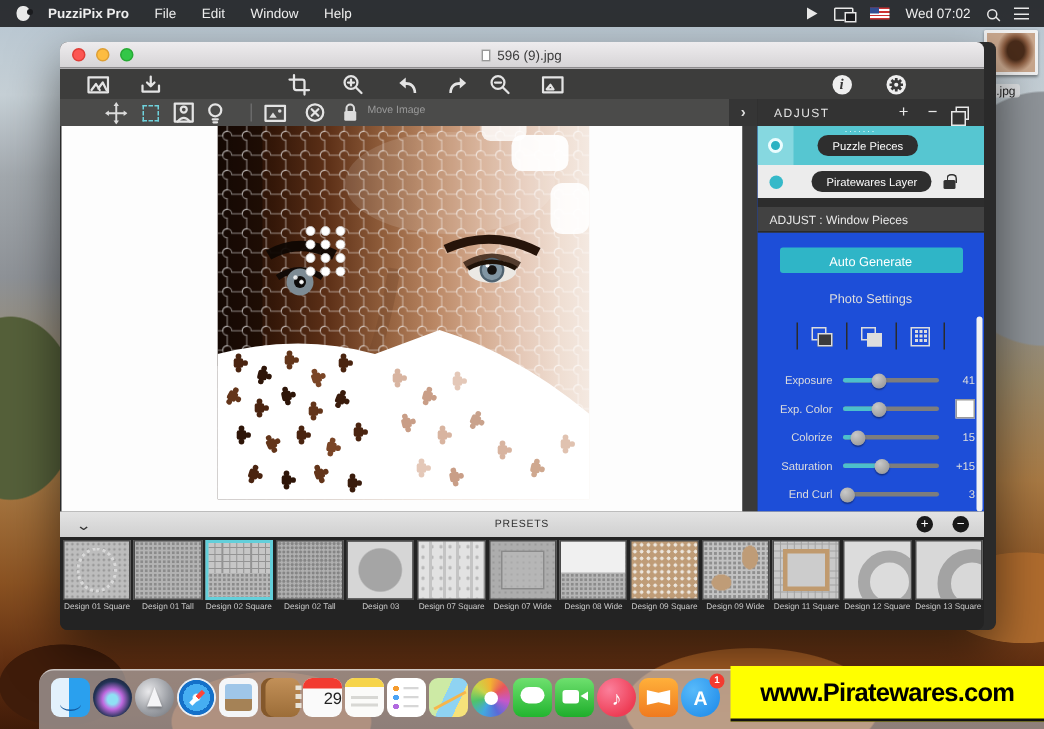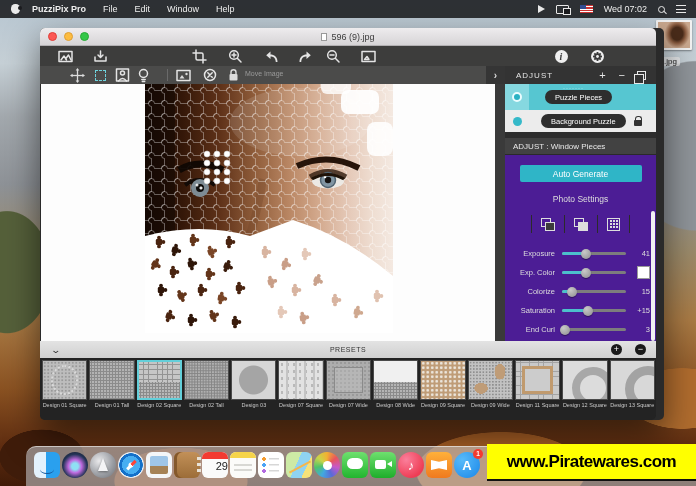--- a/index.html
+++ b/index.html
@@ -77,21 +77,21 @@
   .layers-hd .hbtn { font-size:11px; line-height:10px; margin-left:13px; color:#e8e8e8; }
   .dup-ic { width:9px; height:9px; border:1.2px solid #e8e8e8; margin-left:12px; position:relative; background:#333; }
   .dup-ic::before { content:""; position:absolute; left:-4px; top:2px; width:8px; height:8px; border:1.2px solid #e8e8e8; background:#333; }
 
   
   .canvas { position:absolute; left:1px; top:56px; width:454px; height:257px; background:#fdfdfd; overflow:hidden; }
   .art { position:absolute; left:104px; top:0; }
 
   
   .sidestrip { position:absolute; left:455px; top:56px; width:10px; height:257px; background:#3a3a3a; }
-  .rpanel { position:absolute; left:465px; top:56px; width:151px; height:257px; background:#4c1d95; overflow:hidden; }
+  .rpanel { position:absolute; left:465px; top:56px; width:151px; height:257px; background:#1d4ed8; overflow:hidden; }
   .lrow1 { position:relative; height:26px; background:#56c6d1; display:flex; align-items:center; }
   .lrow1 .viscol { width:24px; height:26px; background:#86d8e0; display:flex; align-items:center; justify-content:center; }
   .vis-on { width:10px; height:10px; border-radius:50%; background:#2ab2c3; border:2px solid #eafcfe; }
   .dragdots { position:absolute; top:1px; left:58px; font-size:6px; letter-spacing:1px; color:#eafcfe; }
   .lrow2 { height:22px; background:#ececec; display:flex; align-items:center; }
   .lrow2 .viscol2 { width:24px; display:flex; align-items:center; justify-content:center; }
   .vis-on2 { width:9px; height:9px; border-radius:50%; background:#35b9c9; }
   .pill { background:#2e2e2e; color:#fff; font-size:7.5px; border-radius:8px; padding:2.5px 10px; margin-left:16px; white-space:nowrap; }
   .lock-sm { width:8px; height:6px; background:#333; border-radius:1px; position:relative; margin-left:8px; margin-top:3px; }
   .lock-sm::before { content:""; position:absolute; left:1.5px; top:-4px; width:5px; height:5px; border:1.3px solid #333; border-bottom:none; border-radius:3px 3px 0 0; }
@@ -504,21 +504,21 @@
         <span class="viscol">
             <span class="vis-on"></span>
           </span>
         <span class="dragdots">·······</span>
         <span class="pill">Puzzle Pieces</span>
       </div>
       <div class="lrow2">
         <span class="viscol2">
             <span class="vis-on2"></span>
           </span>
-        <span class="pill" style="margin-left:12px">Background Puzzle</span>
+        <span class="pill" style="margin-left:12px">Piratewares Layer</span>
         <span class="lock-sm"></span>
       </div>
       <div class="lgap"></div>
       <div class="adj-hd">ADJUST : Window Pieces</div>
       <button class="agbtn">Auto Generate</button>
       <div class="ps-label">Photo Settings</div>
       <div class="ps-icons">
         <span class="vsep"></span>
         <span class="ovsq"></span>
         <span class="vsep"></span>

